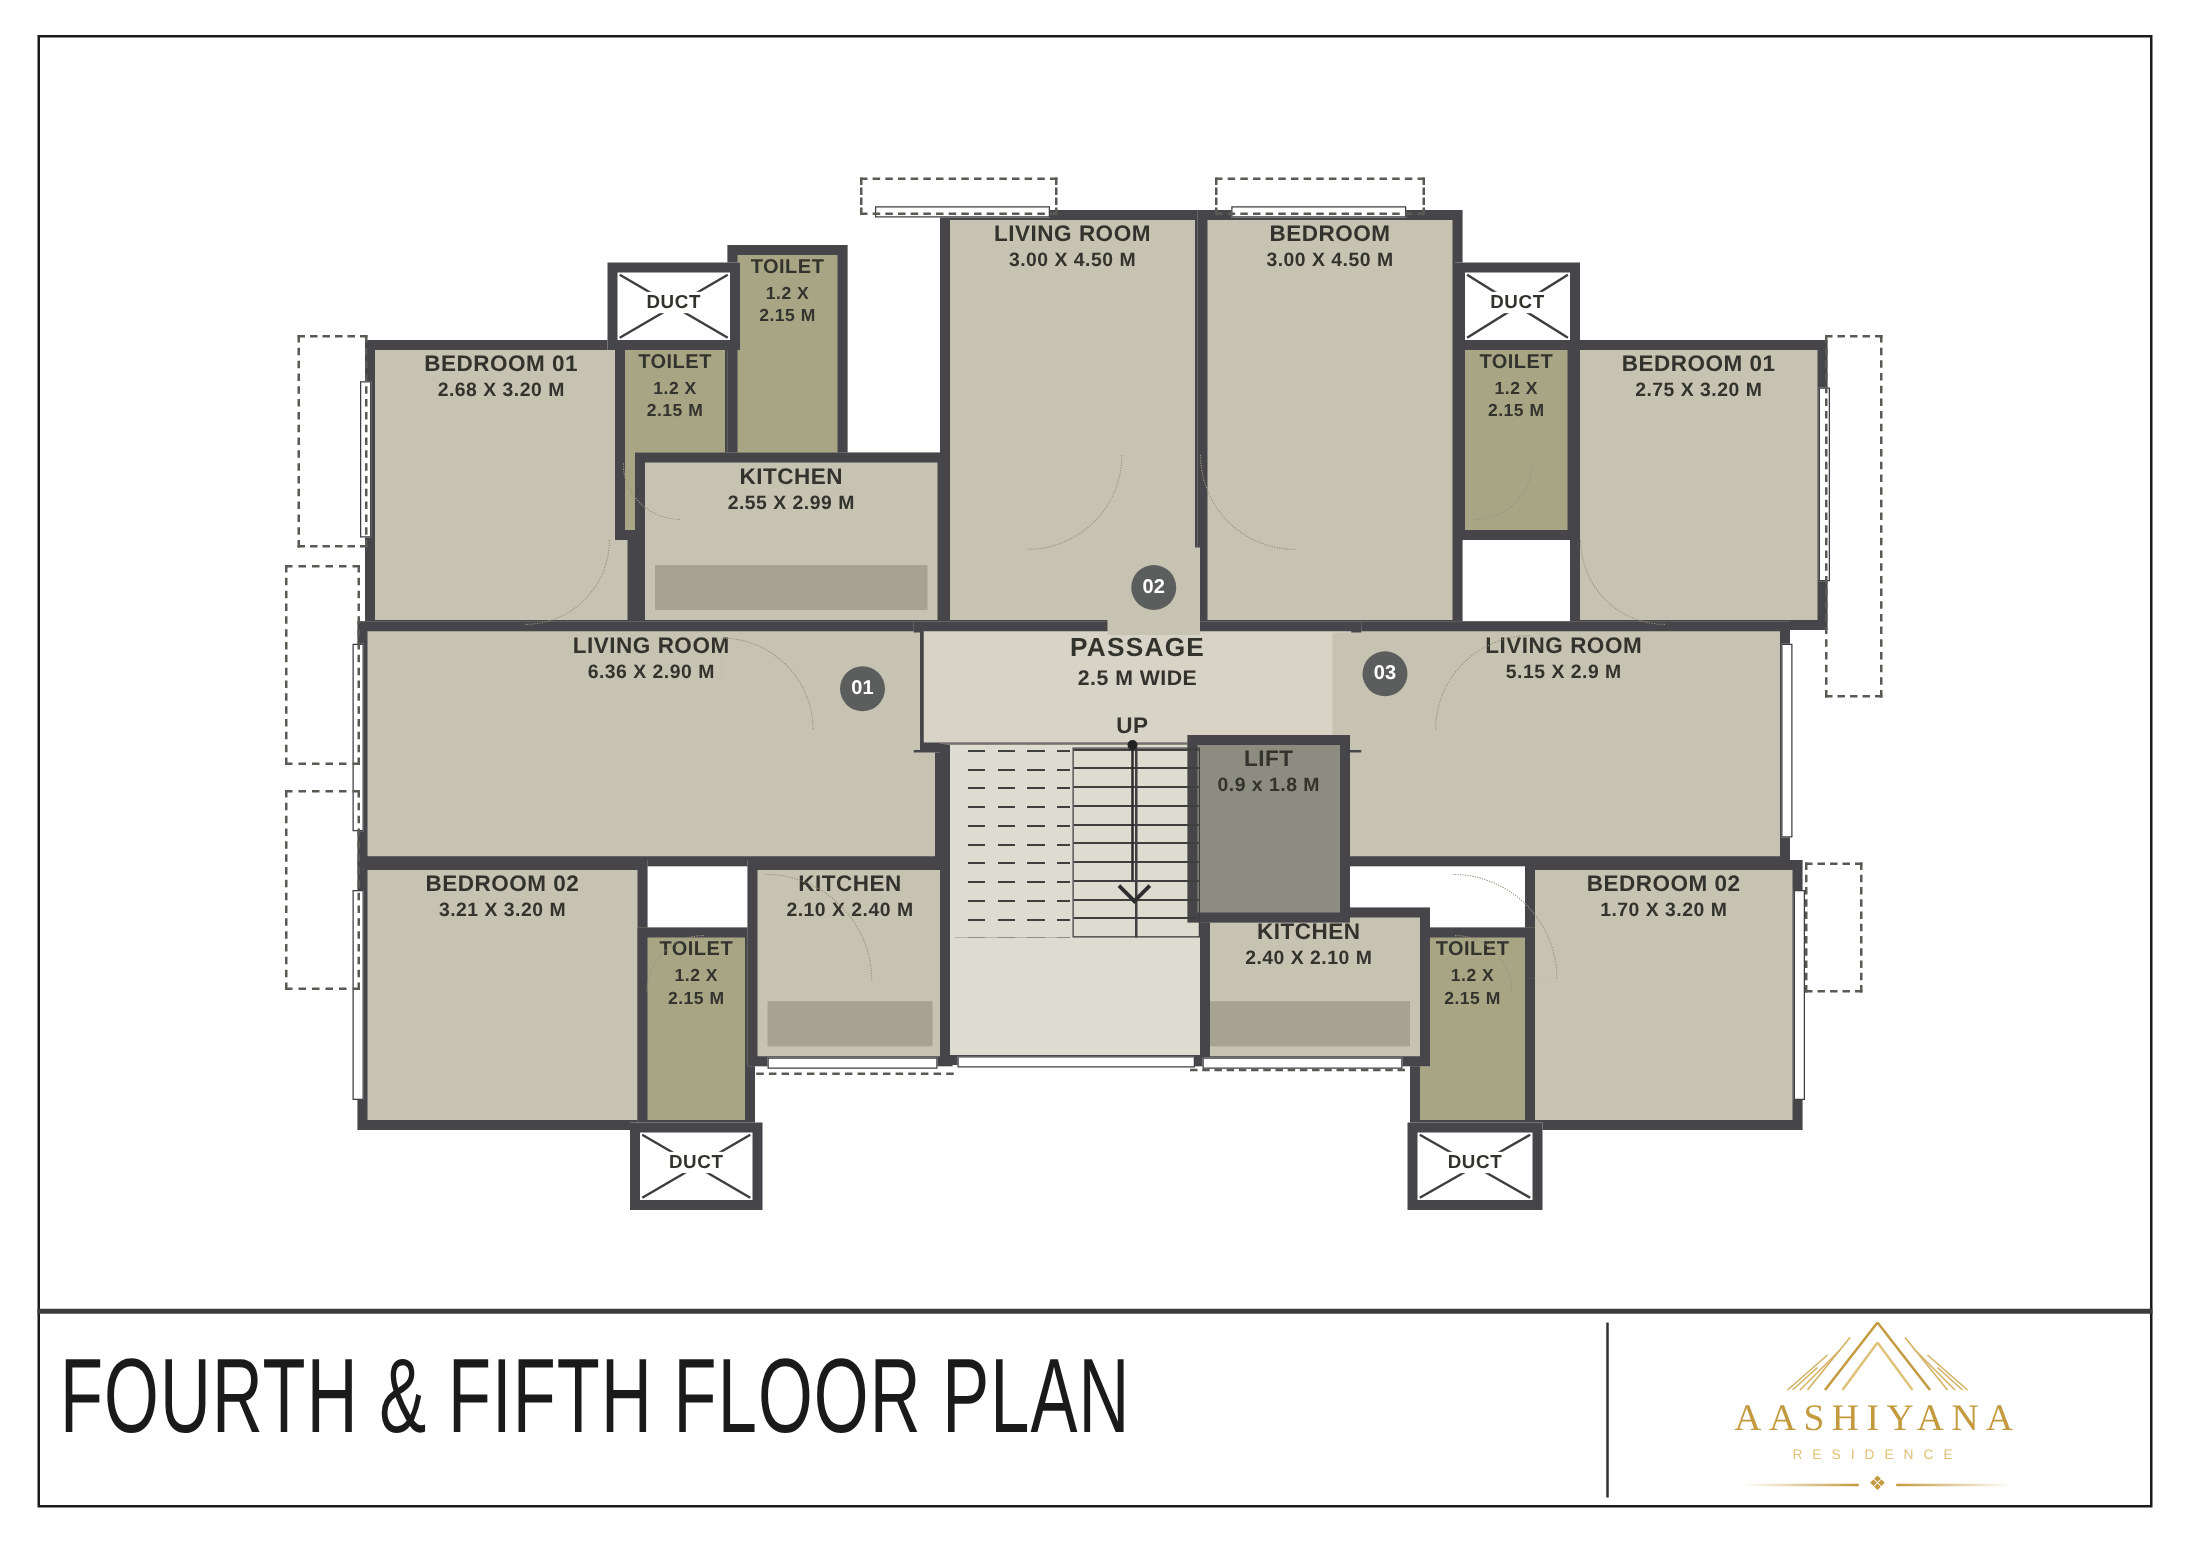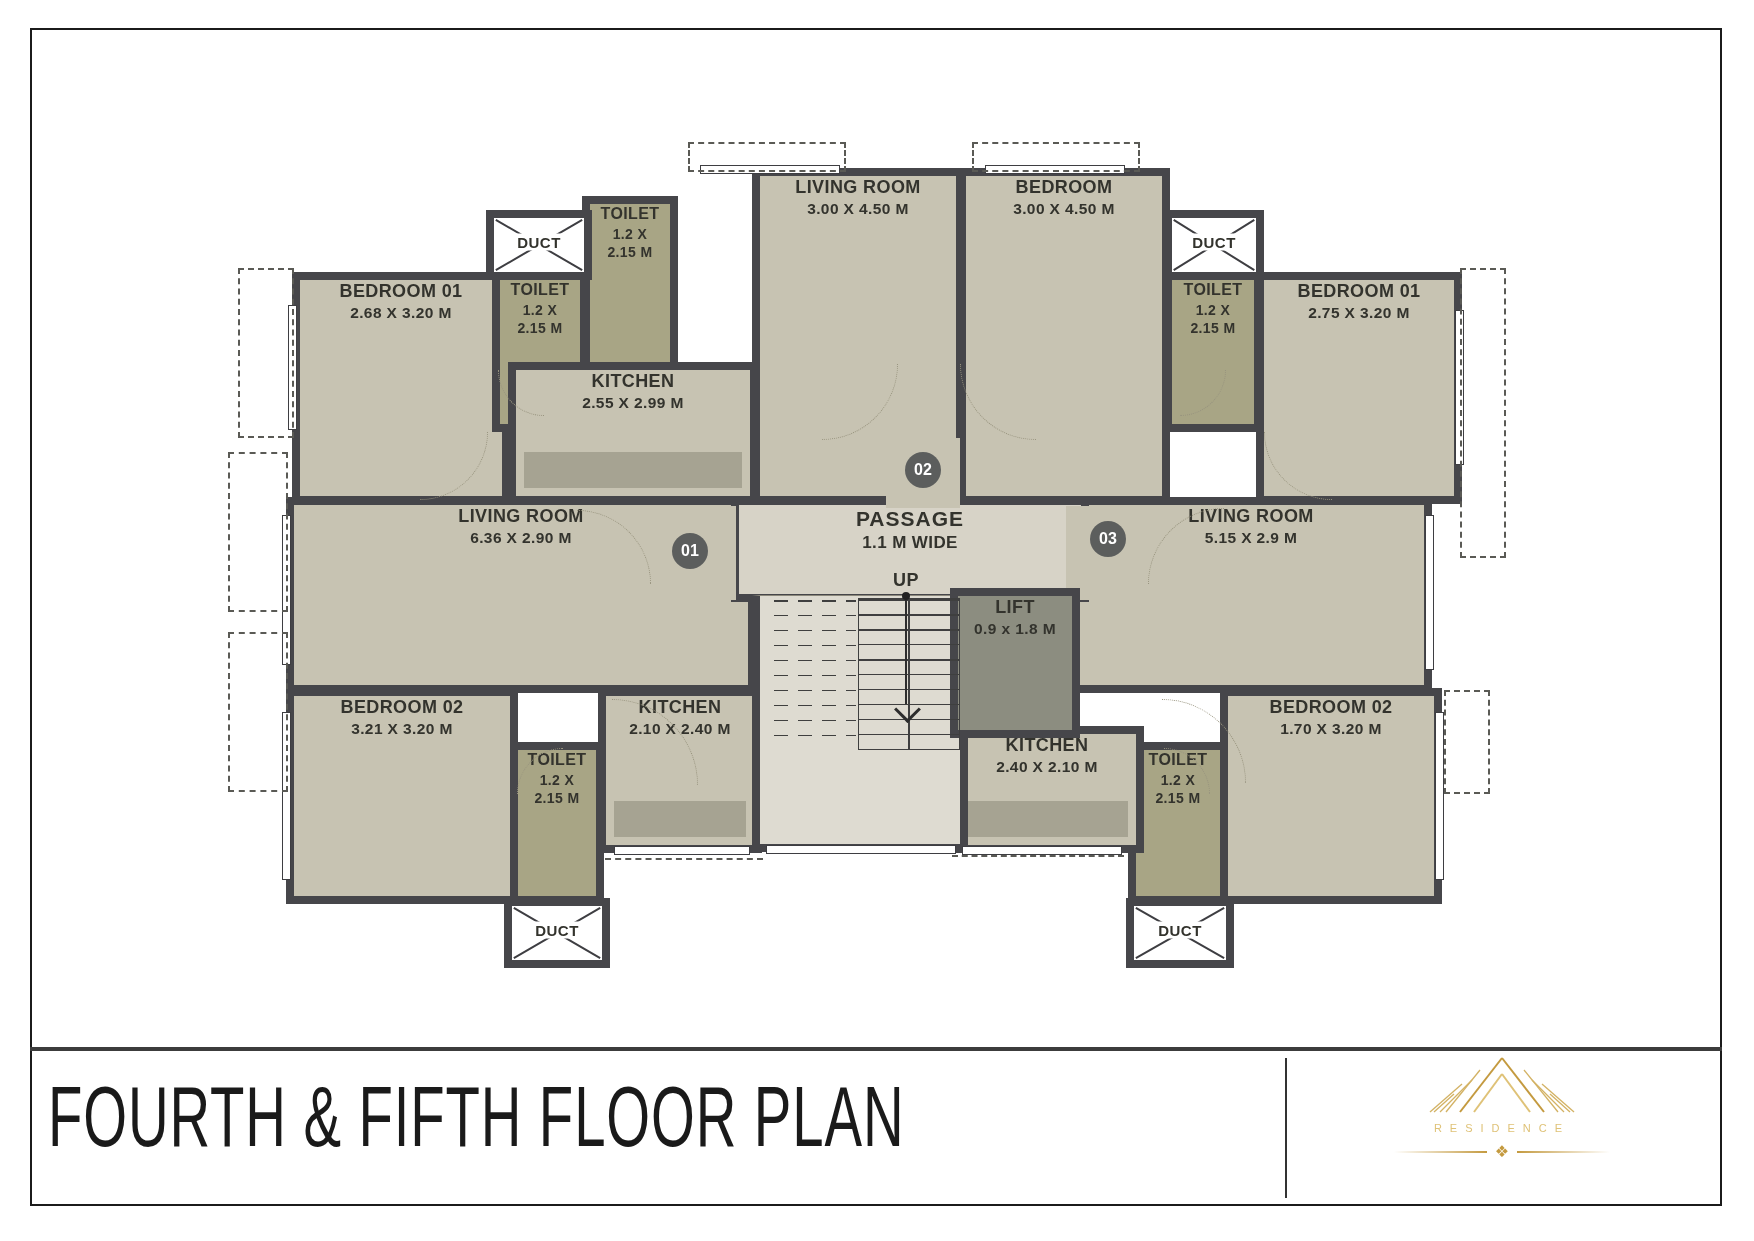--- a/index.html
+++ b/index.html
@@ -183,21 +183,21 @@
       <div class="room f-room has-platform" style="left: 950px; top: 726px; width: 194px; height: 127px;">
         <div class="platform"></div>
         <div class="lbl">
           <span class="nm">KITCHEN</span>
           <span class="ln">2.40 X 2.10 M</span>
         </div>
       </div>
       <div class="room f-passage big" style="left: 731px; top: 497px; width: 358px; height: 105px;">
         <div class="lbl">
           <span class="nm">PASSAGE</span>
-          <span class="ln">1.1 M WIDE</span>
+          <span class="ln">2.5 M WIDE</span>
         </div>
       </div>
       <div class="room f-room open" style="left: 650px; top: 506px; width: 86px; height: 94px;"></div>
       <div class="room f-room open" style="left: 1066px; top: 506px; width: 86px; height: 94px;"></div>
       <div class="room f-room open" style="left: 886px; top: 438px; width: 74px; height: 70px;"></div>
       <div class="room f-stairs stairs-room" style="left: 752px; top: 595px; width: 216px; height: 257px;"></div>
       <div class="room f-lift" style="left: 950px; top: 588px; width: 130px; height: 150px;">
         <div class="lbl">
           <span class="nm">LIFT</span>
           <span class="ln">0.9 x 1.8 M</span>
@@ -287,20 +287,21 @@
         <path d="M78,16 L44,58"></path>
           <path d="M70,26 L38,58"></path>
           <path d="M60,30 L28,58"></path>
           <path d="M52,40 L32,58"></path>
         <path d="M122,16 L156,58"></path>
           <path d="M130,26 L162,58"></path>
           <path d="M140,30 L172,58"></path>
           <path d="M148,40 L168,58"></path>
       </g>
     </svg>
+    <div class="brand-name">AASHIYANA</div>
     <div class="brand-tag">RESIDENCE</div>
     <div class="orn">
       <span class="bar"></span>
       <span class="glyph">❖</span>
       <span class="bar"></span>
     </div>
   </div>
 </div>
 
 </body></html>

